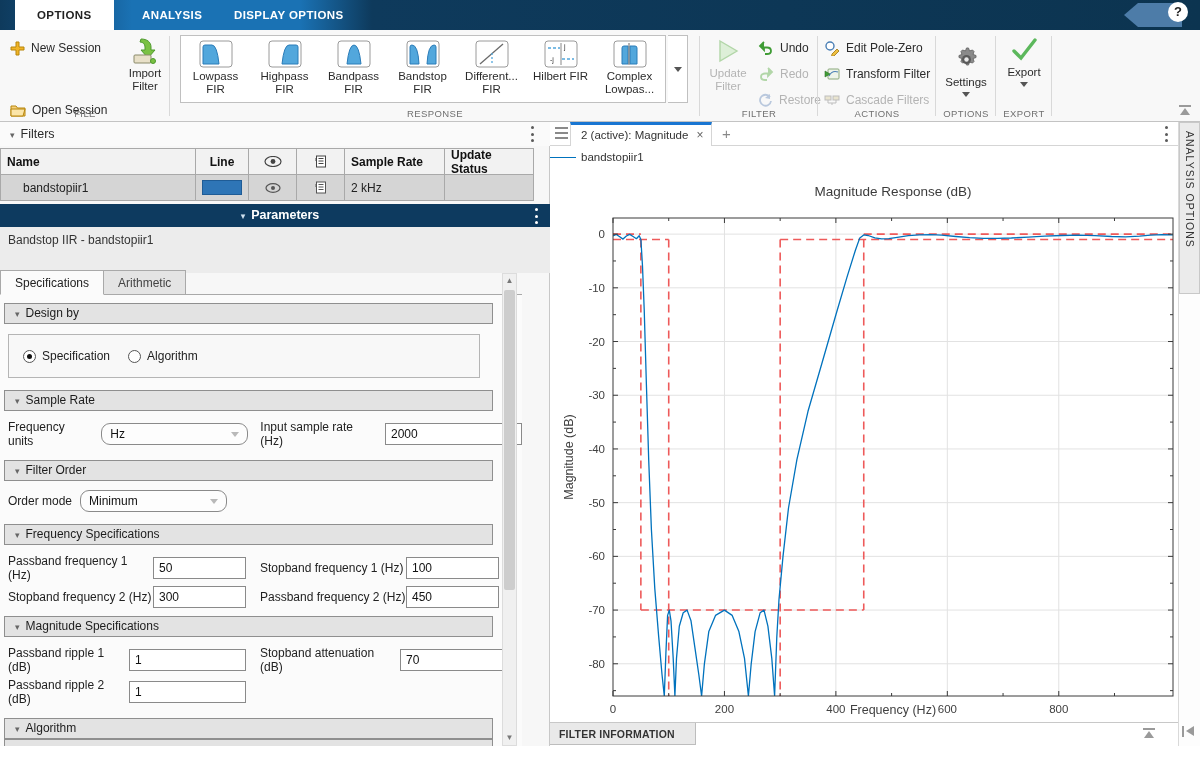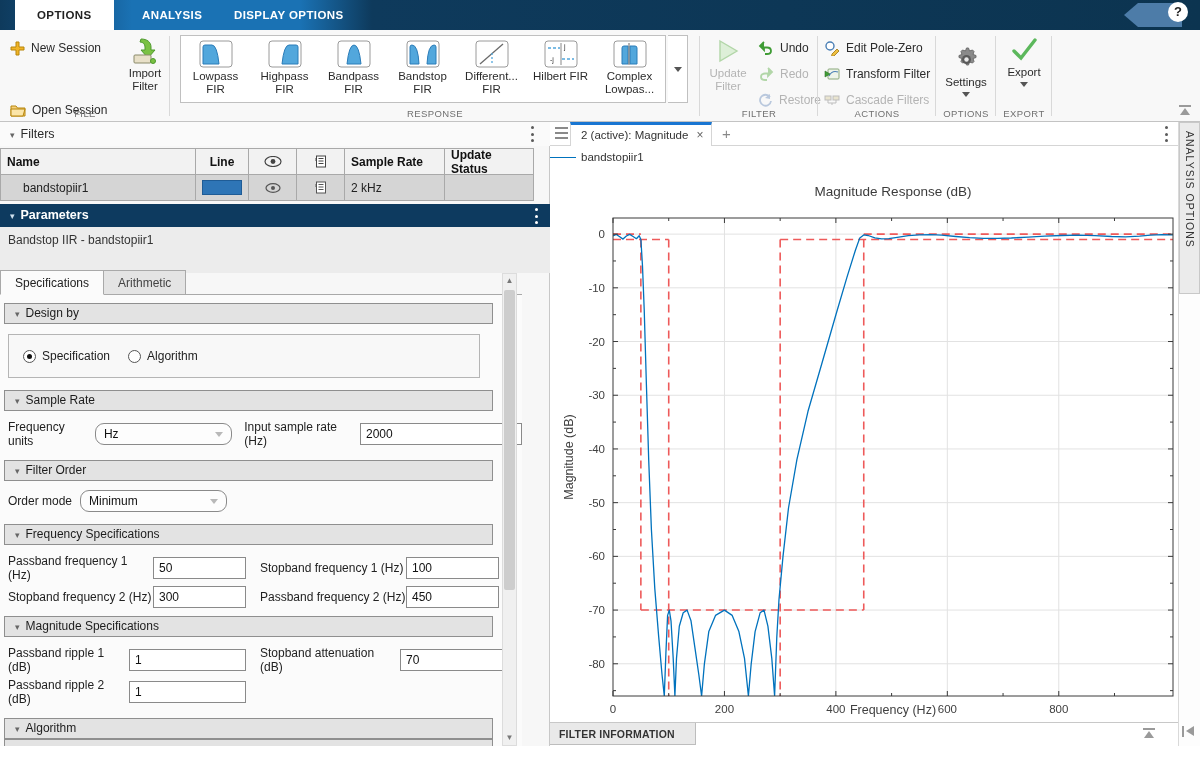--- a/index.html
+++ b/index.html
@@ -42,21 +42,21 @@
   #filters-header { position:absolute; left:0; top:0; width:550px; height:24px; background:#fafafa; font-size:12.5px; color:#2b2b2b; line-height:24px; }
   .tri { font-size:9px; color:#666; margin:0 6px 0 10px; }
   #filters-table { position:absolute; left:0; top:26px; width:534px; border-top:1px solid #a9a9a9; border-left:1px solid #a9a9a9; font-size:12px; }
   .trow { display:flex; border-bottom:1px solid #a9a9a9; }
   .tcell { border-right:1px solid #a9a9a9; display:flex; align-items:center; padding:0 6px; height:25px; }
   .thead .tcell { background:#f2f2f2; font-weight:bold; color:#111; }
   .tdata .tcell { background:#d5d5d5; color:#222; }
   .c-name{width:195px;} .c-line{width:53px;justify-content:center;} .c-eye{width:48px;justify-content:center;} .c-note{width:48px;justify-content:center;} .c-rate{width:100px;} .c-status{width:89px;}
   #line-swatch { width:40px; height:15px; background:#2e75b6; border:1px solid #1f5c96; }
 
-  #params-header { position:absolute; left:0; top:82px; width:550px; height:23px; background:#0d3a5f; color:#fff; font-size:12.5px; font-weight:bold; line-height:23px; }
+  #params-header { position:absolute; left:0; top:82px; width:550px; height:23px; background:#0d3a5f; color:#fff; font-size:12.5px; font-weight:bold; line-height:23px;text-align:center; }
   #params-header .tri { color:#cfe0ee; }
   #params-sub { position:absolute; left:0; top:105px; width:550px; height:46px; background:#ececec; font-size:12px; color:#333; padding:6px 0 0 8px; }
 
   #spec-tabs { position:absolute; left:0; top:148px; width:522px; height:25px; }
   .ptab { position:absolute; top:0; height:25px; font-size:12px; padding:0 14px; line-height:25px; border:1px solid #a9a9a9; background:#e4e4e4; color:#444; }
   .ptab.active { background:#fbfbfb; border-bottom:1px solid #fbfbfb; color:#222; z-index:2; }
   #spec-tabline { position:absolute; left:0; top:172px; width:522px; height:1px; background:#a9a9a9; }
 
   #params-content { position:absolute; left:0; top:173px; width:522px; height:451px; background:#fbfbfb; overflow:hidden; }
   .secbar { position:relative; margin:8px 4px 0 4px; width:489px; height:21px; background:#e3e3e3; border:1px solid #8f8f8f; font-size:12px; color:#1c1c1c; line-height:19px; }
@@ -409,21 +409,21 @@
       </div>
 
       <div class="secbar" style="margin-top:12px;"><span class="tri">▾</span><span>Sample Rate</span></div>
       <div class="frow">
         <span>Frequency units</span>
         <span class="combo" style="width:147px;margin-left:8px;">
             <span>Hz</span>
             <span class="arrow-down faded"></span>
           </span>
         <span style="margin-left:12px;">Input sample rate (Hz)</span>
-        <input class="tinput" style="width: 162px; margin-left: 6px;" value="2000">
+        <input class="tinput" style="width: 137px; margin-left: 6px;" value="2000">
       </div>
 
       <div class="secbar" style="margin-top:12px;"><span class="tri">▾</span><span>Filter Order</span></div>
       <div class="frow">
         <span>Order mode</span>
         <span class="combo" style="width:147px;margin-left:8px;">
             <span>Minimum</span>
             <span class="arrow-down faded"></span>
           </span>
       </div>

